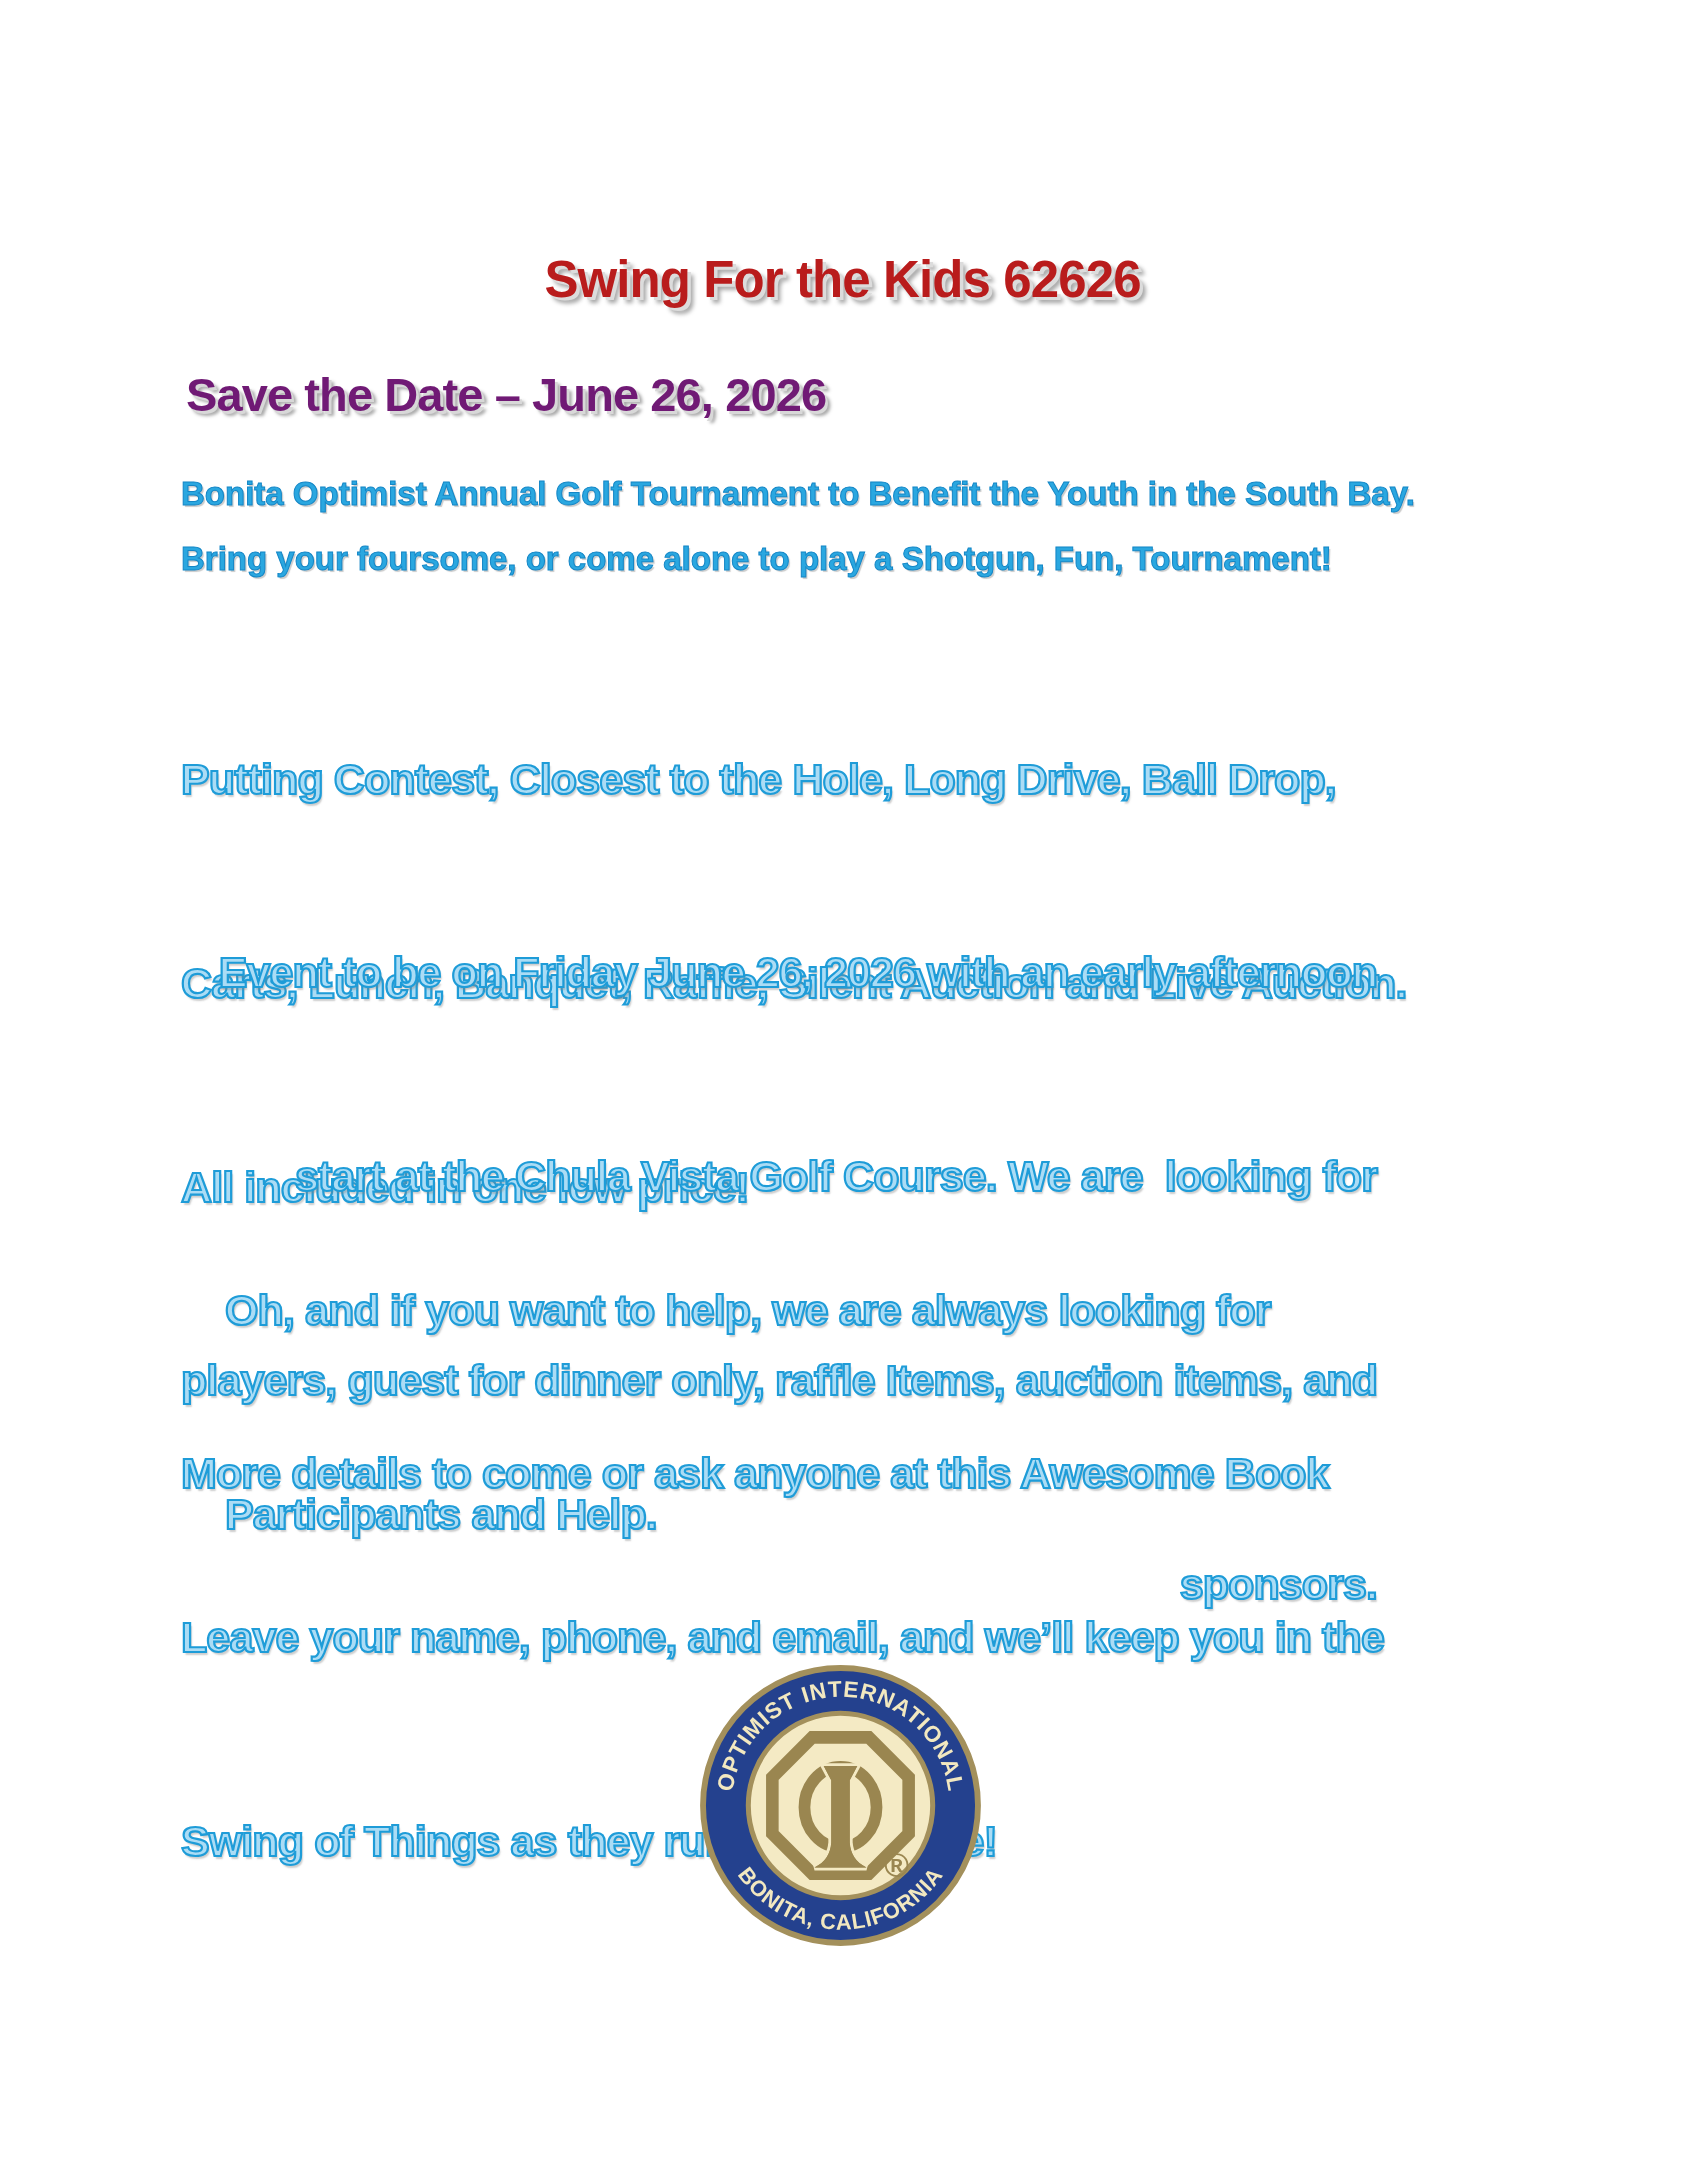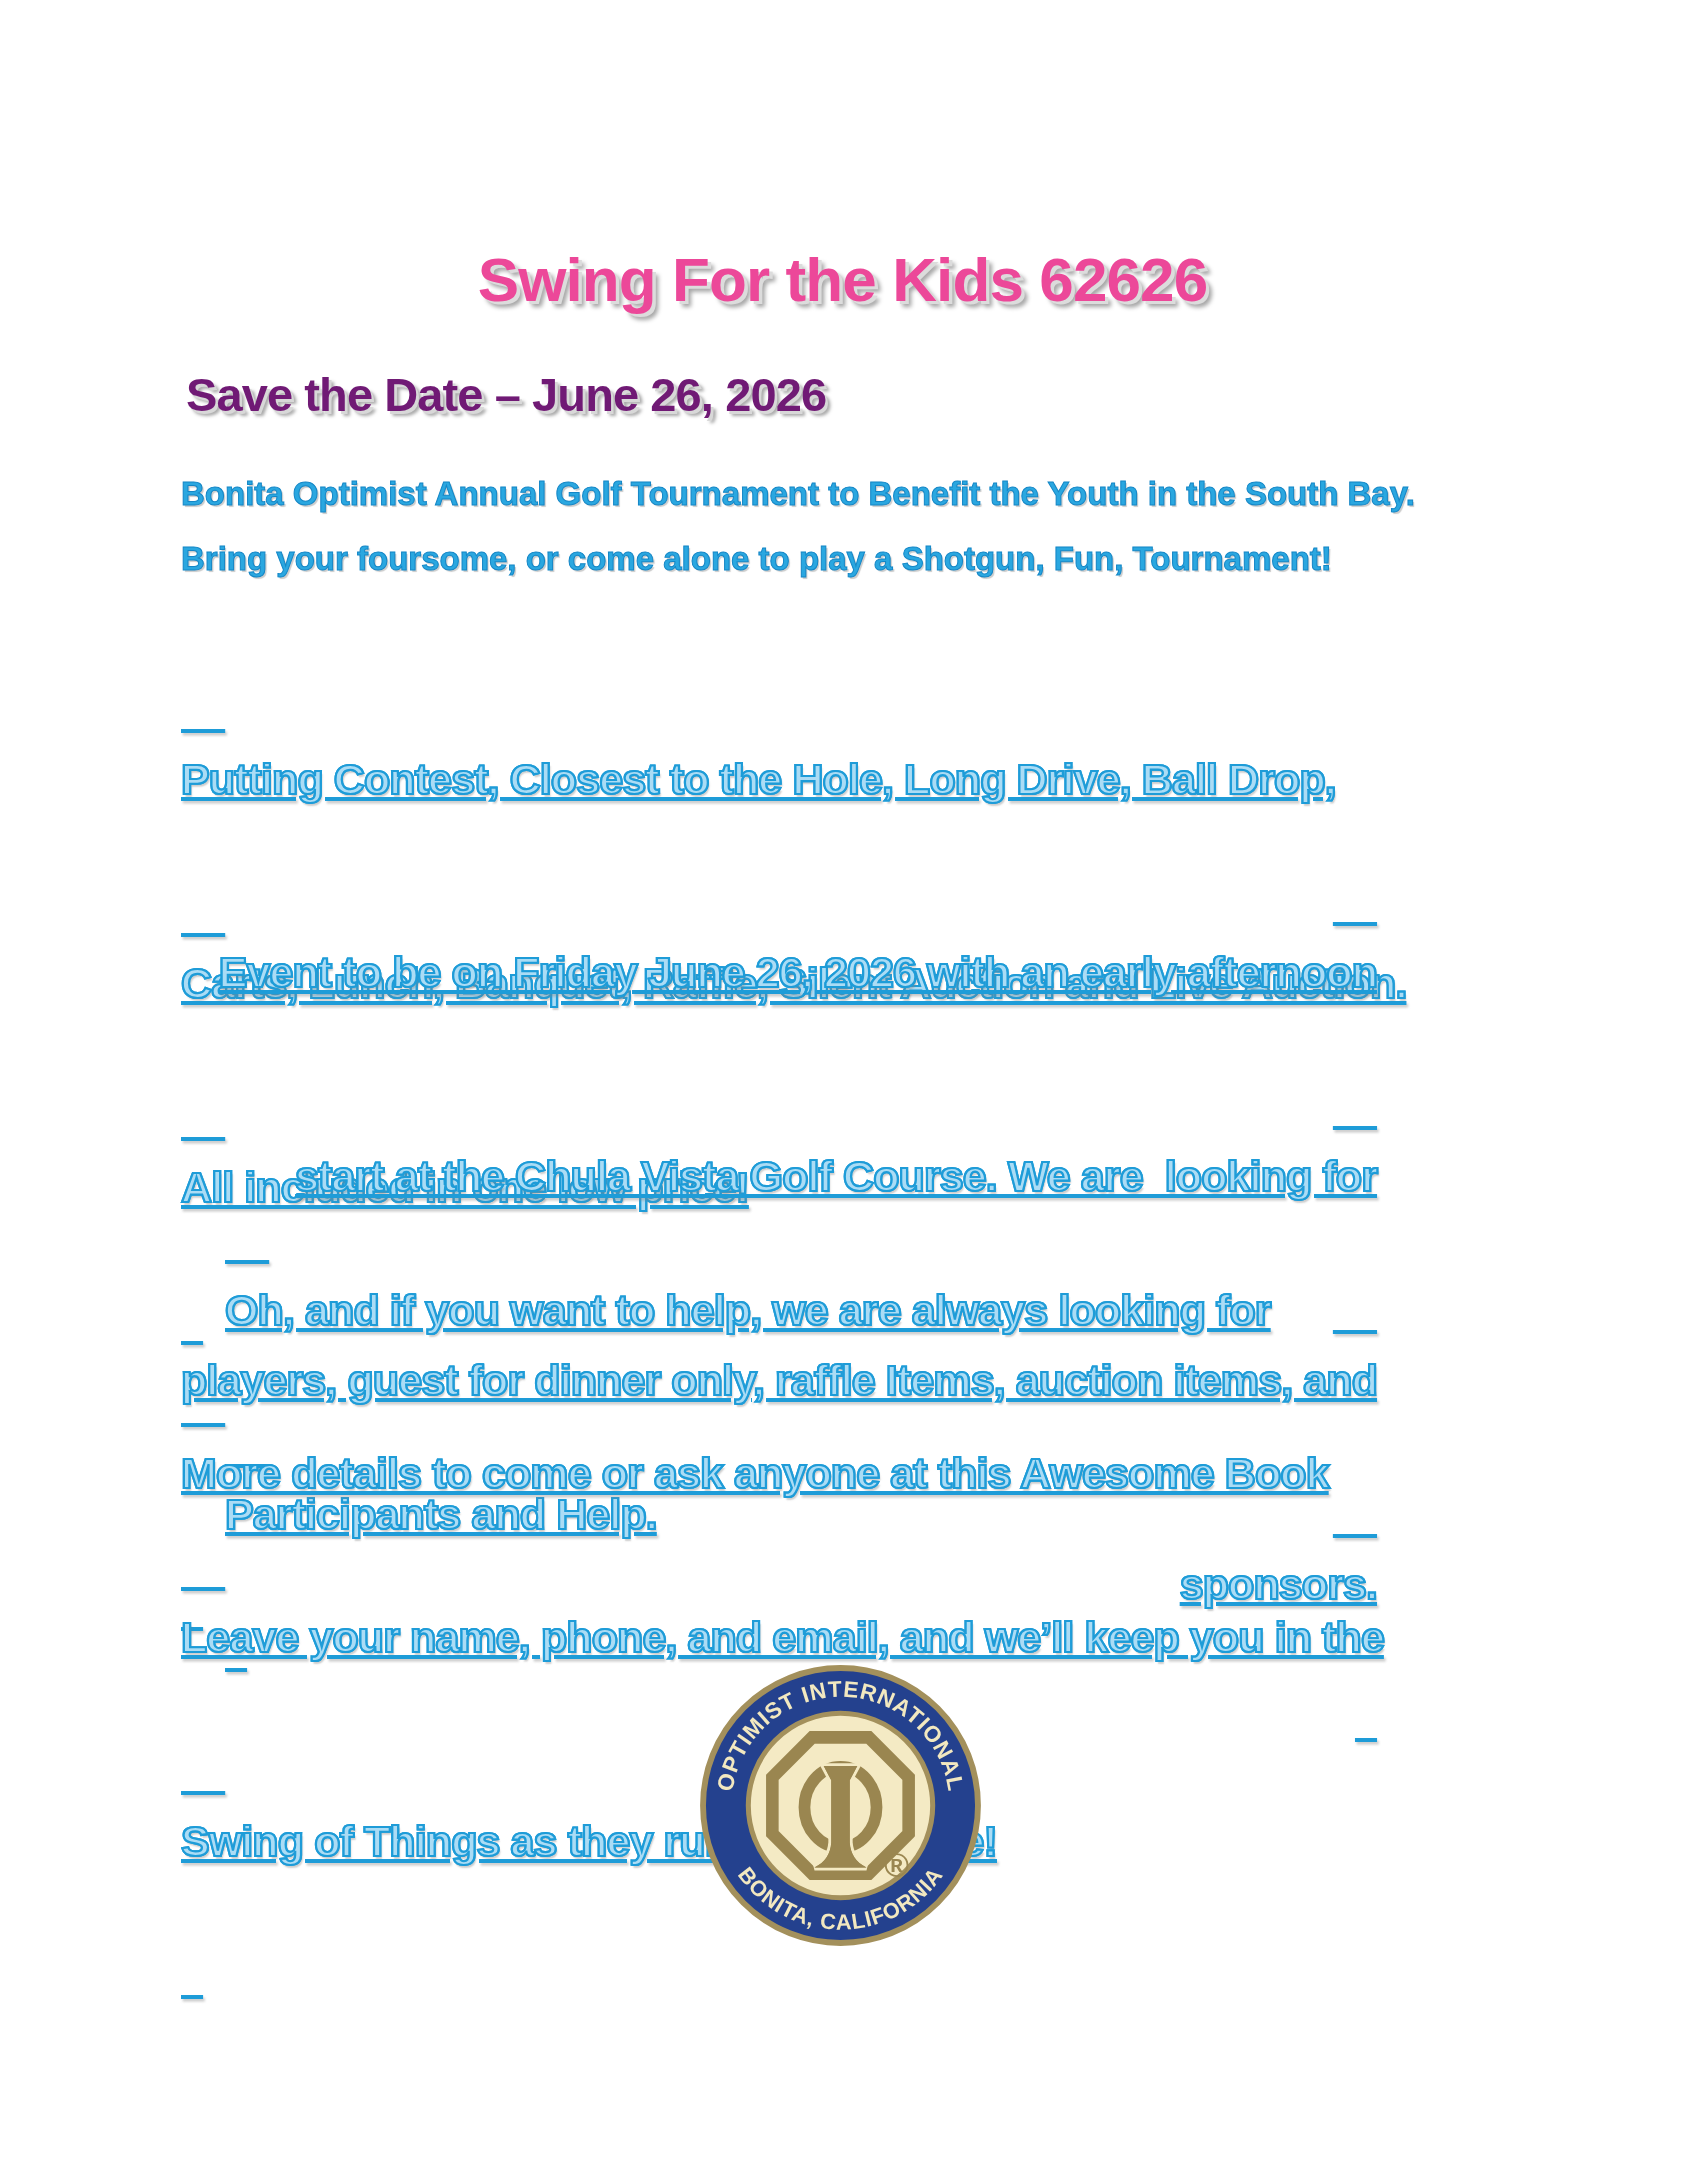--- a/index.html
+++ b/index.html
@@ -8,22 +8,22 @@
     width:1685px;height:2181px;
     background:#ffffff;
     font-family:"Liberation Sans", sans-serif;
     font-weight:bold;
     overflow:hidden;
   }
   .abs{position:absolute;white-space:pre;}
   .flyer-title{
     left:0;right:0;top:241px;
     text-align:center;
-    font-size:62px;line-height:77px;
-    color:#ec4899;
+    font-size:51px;line-height:77px;
+    color:#b91c1c;
     text-shadow:3.4px 3.4px 0 #dcdcdc, 6px 6px 4.3px #a5a5a5;
     letter-spacing:-0.9px;
   }
   .subtitle{
     left:186px;top:365px;
     font-size:47px;line-height:60px;
     color:#701a75;
     text-shadow:2.6px 2.6px 0 #d8d8d8, 5.1px 5.1px 3.4px #a8a8a8;
     letter-spacing:-0.9px;
   }
@@ -36,21 +36,20 @@
   }
   .intro-1{top:472px;}
   .intro-2{top:537px;}
   .body-para{
     left:181px;
     font-size:43px;line-height:68px;
     color:#abdcf5;
     -webkit-text-stroke:2.2px #1e9cd8;
     text-shadow:1.7px 2.6px 1.7px rgba(130,130,130,.40);
     letter-spacing:-0.9px;
-    text-decoration:underline;
   }
   .body-para .line{white-space:pre-wrap;}
   .para-1{top:609px;}
   .para-2{top:802px;text-align:right;}
   .para-3{top:1140px;margin-left:44px;}
   .para-4{top:1303px;}
   .para-5{top:1467px;}
   .logo-wrap{
     left:698px;top:1633px;width:285px;height:285px;
   }

